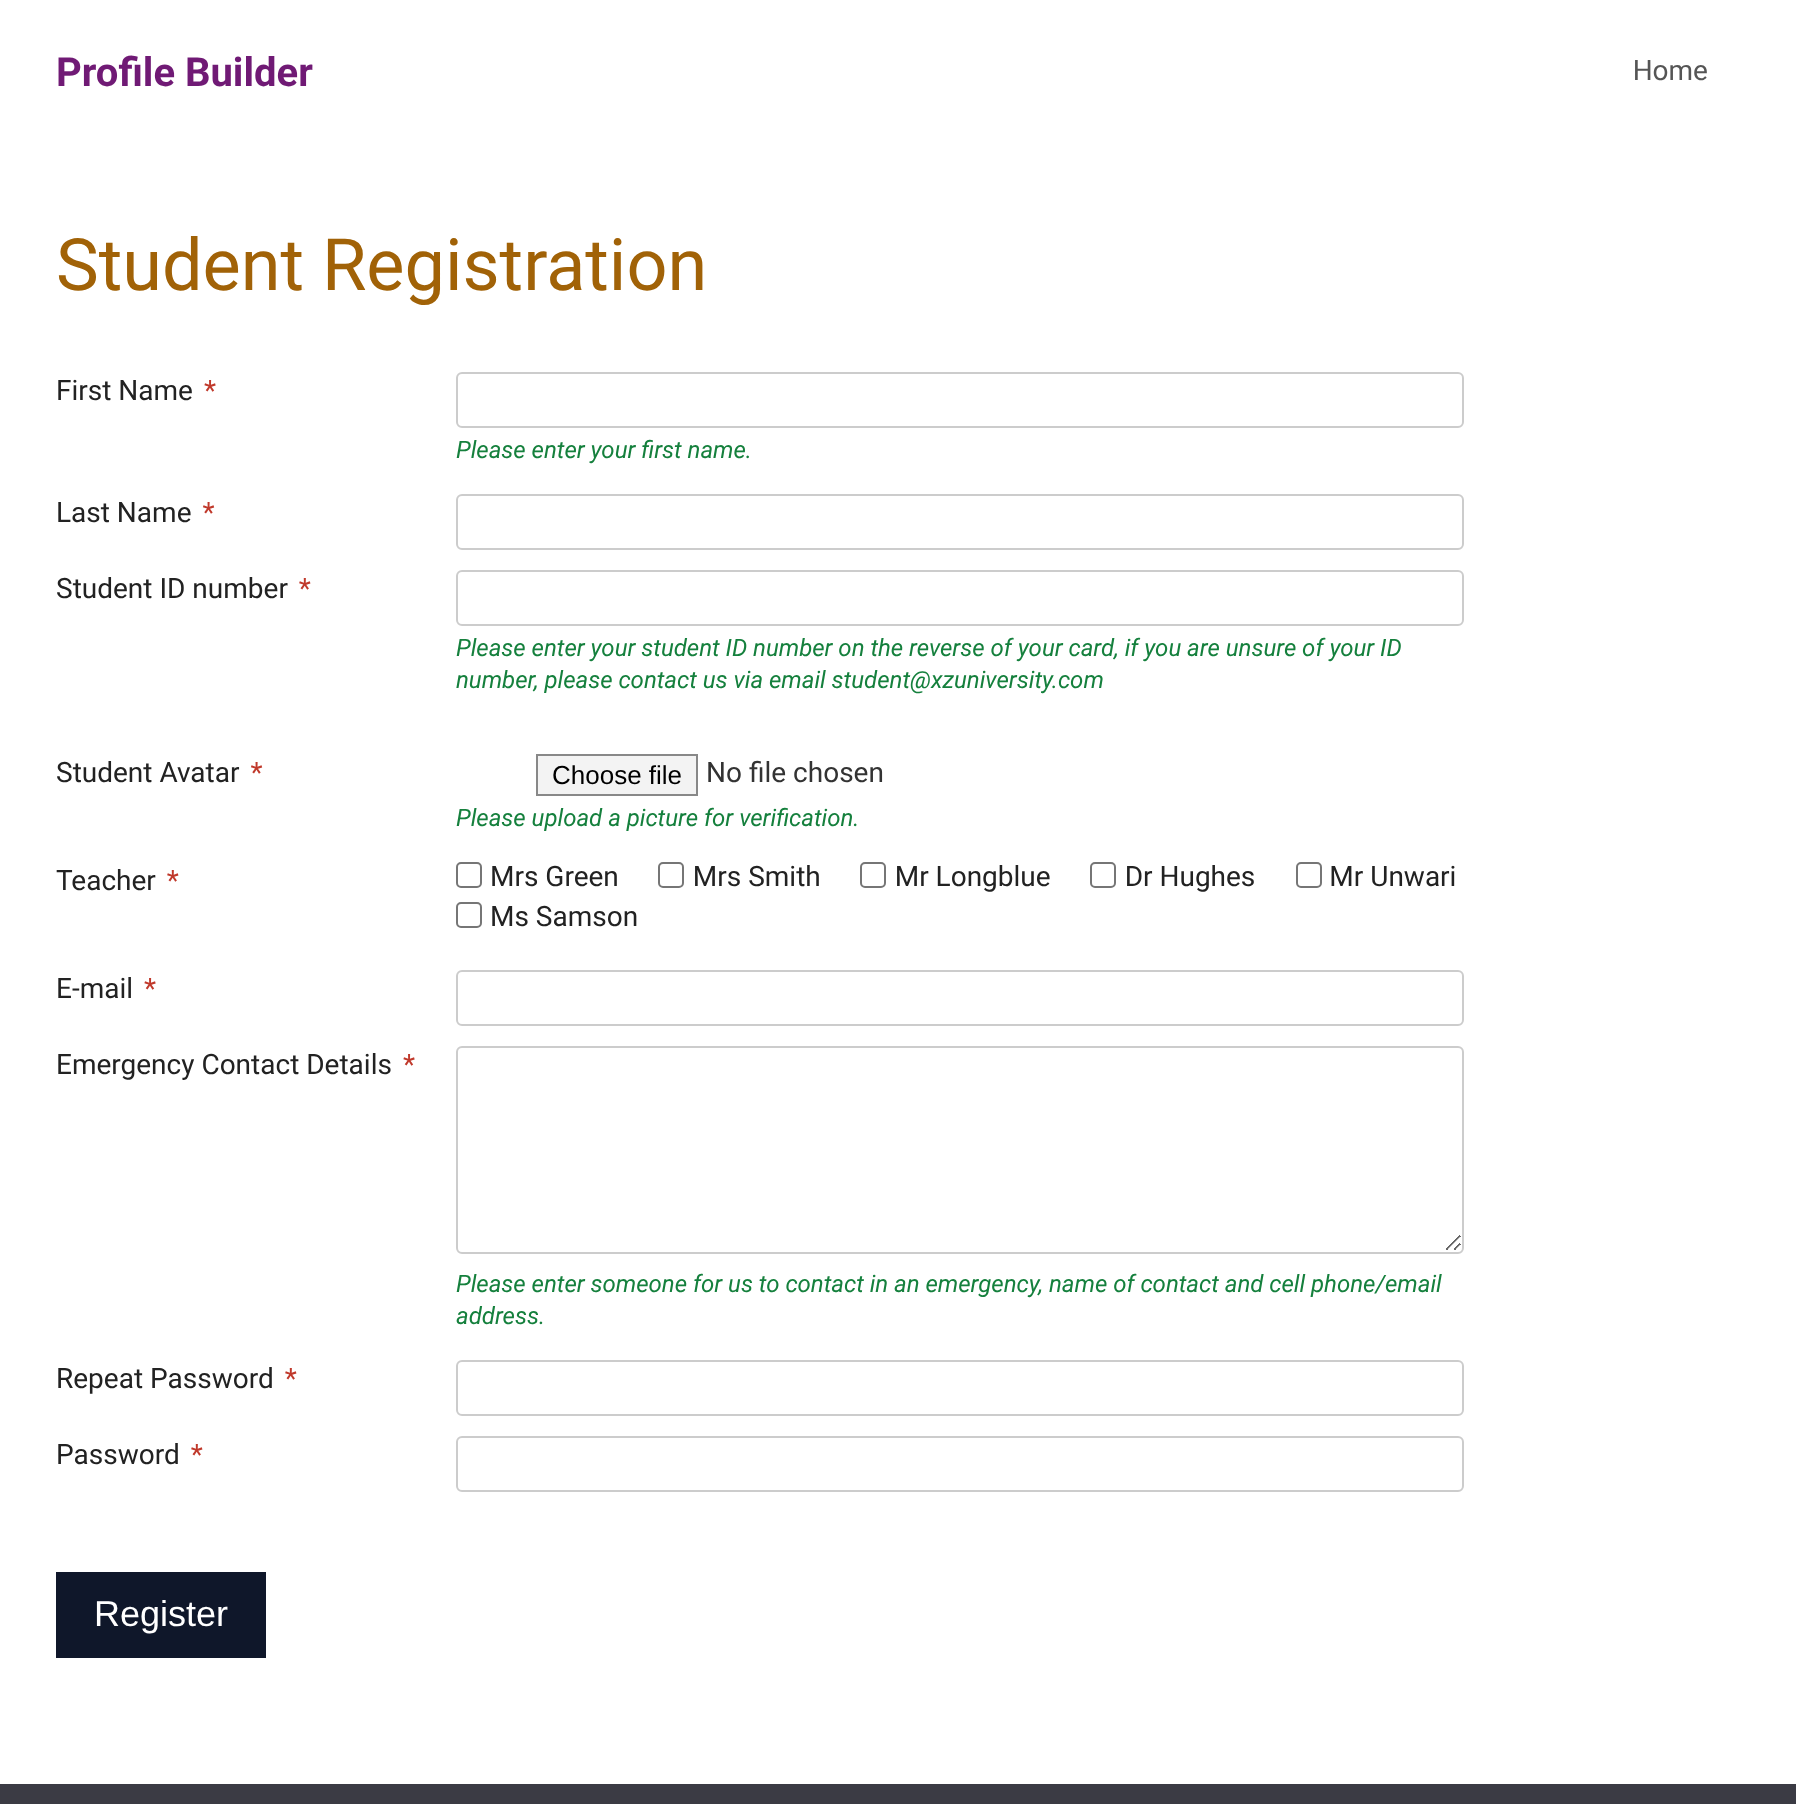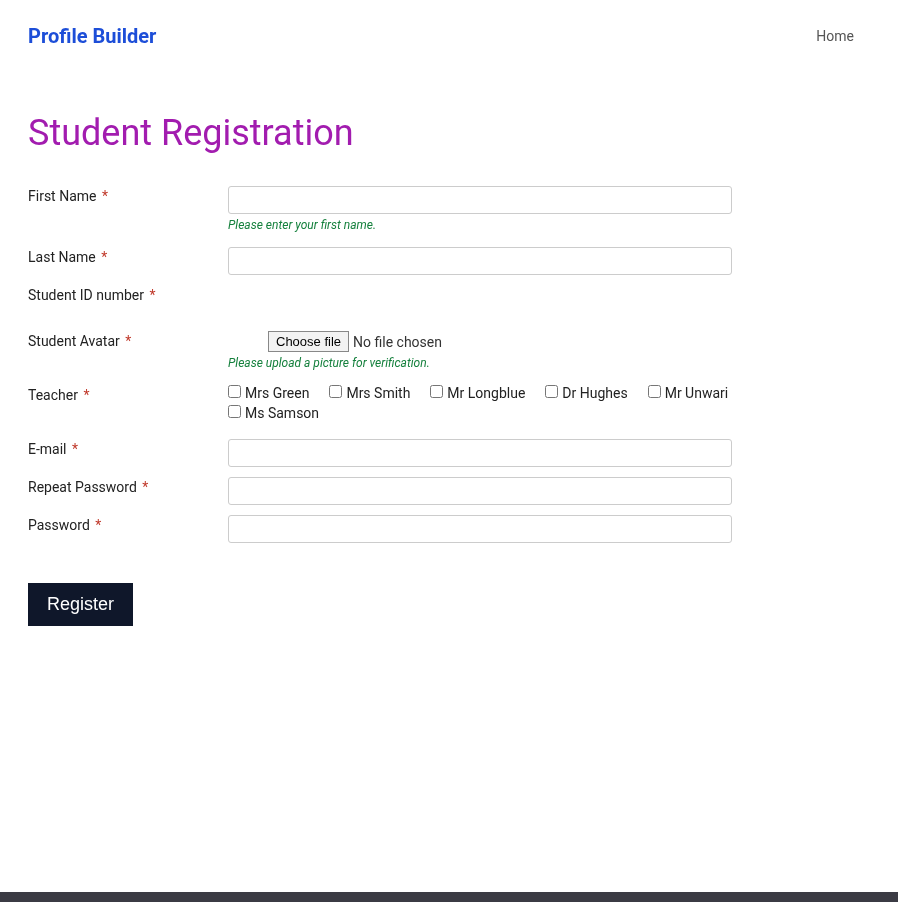--- a/index.html
+++ b/index.html
@@ -17,36 +17,36 @@
     }
     .header {
       display: flex;
       justify-content: space-between;
       align-items: center;
       padding: 24px 28px;
     }
     .site-title {
       font-size: 20px;
       font-weight: 700;
-      color: #1d4ed8;
+      color: #701a75;
     }
     .nav-link {
       font-size: 14px;
       color: #555;
       text-decoration: none;
       margin-right: 16px;
     }
     .container {
       padding: 0 28px;
       max-width: 760px;
     }
     .page-title {
       font-size: 36px;
       font-weight: 400;
-      color: #a21caf;
+      color: #a16207;
       margin-top: 40px;
       margin-bottom: 32px;
     }
     .form-row {
       display: flex;
       margin-bottom: 10px;
       align-items: flex-start;
     }
     .form-row.with-gap {
       margin-bottom: 14px;
@@ -177,20 +177,24 @@
       <input type="text" class="text-input" style="">
     </div>
   </div>
 
   
   <div class="form-row">
     <div class="label-col">
       <span>Student ID number</span>
       <span class="required-star">*</span>
     </div>
+    <div class="field-col">
+      <input type="text" class="text-input" style="">
+      <div class="help-text">Please enter your student ID number on the reverse of your card, if you are unsure of your ID number, please contact us via email student@xzuniversity.com</div>
+    </div>
   </div>
 
   <div class="spacer-sm"></div>
 
   
   <div class="form-row with-gap">
     <div class="label-col">
       <span>Student Avatar</span>
       <span class="required-star">*</span>
     </div>
@@ -244,20 +248,30 @@
     <div class="label-col">
       <span>E-mail</span>
       <span class="required-star">*</span>
     </div>
     <div class="field-col">
       <input type="text" class="text-input" style="">
     </div>
   </div>
 
   
+  <div class="form-row with-gap">
+    <div class="label-col">
+      <span>Emergency Contact Details</span>
+      <span class="required-star">*</span>
+    </div>
+    <div class="field-col">
+      <textarea class="textarea-input" style=""></textarea>
+      <div class="help-text">Please enter someone for us to contact in an emergency, name of contact and cell phone/email address.</div>
+    </div>
+  </div>
 
   
   <div class="form-row">
     <div class="label-col">
       <span>Repeat Password</span>
       <span class="required-star">*</span>
     </div>
     <div class="field-col">
       <input type="password" class="text-input" style="">
     </div>

